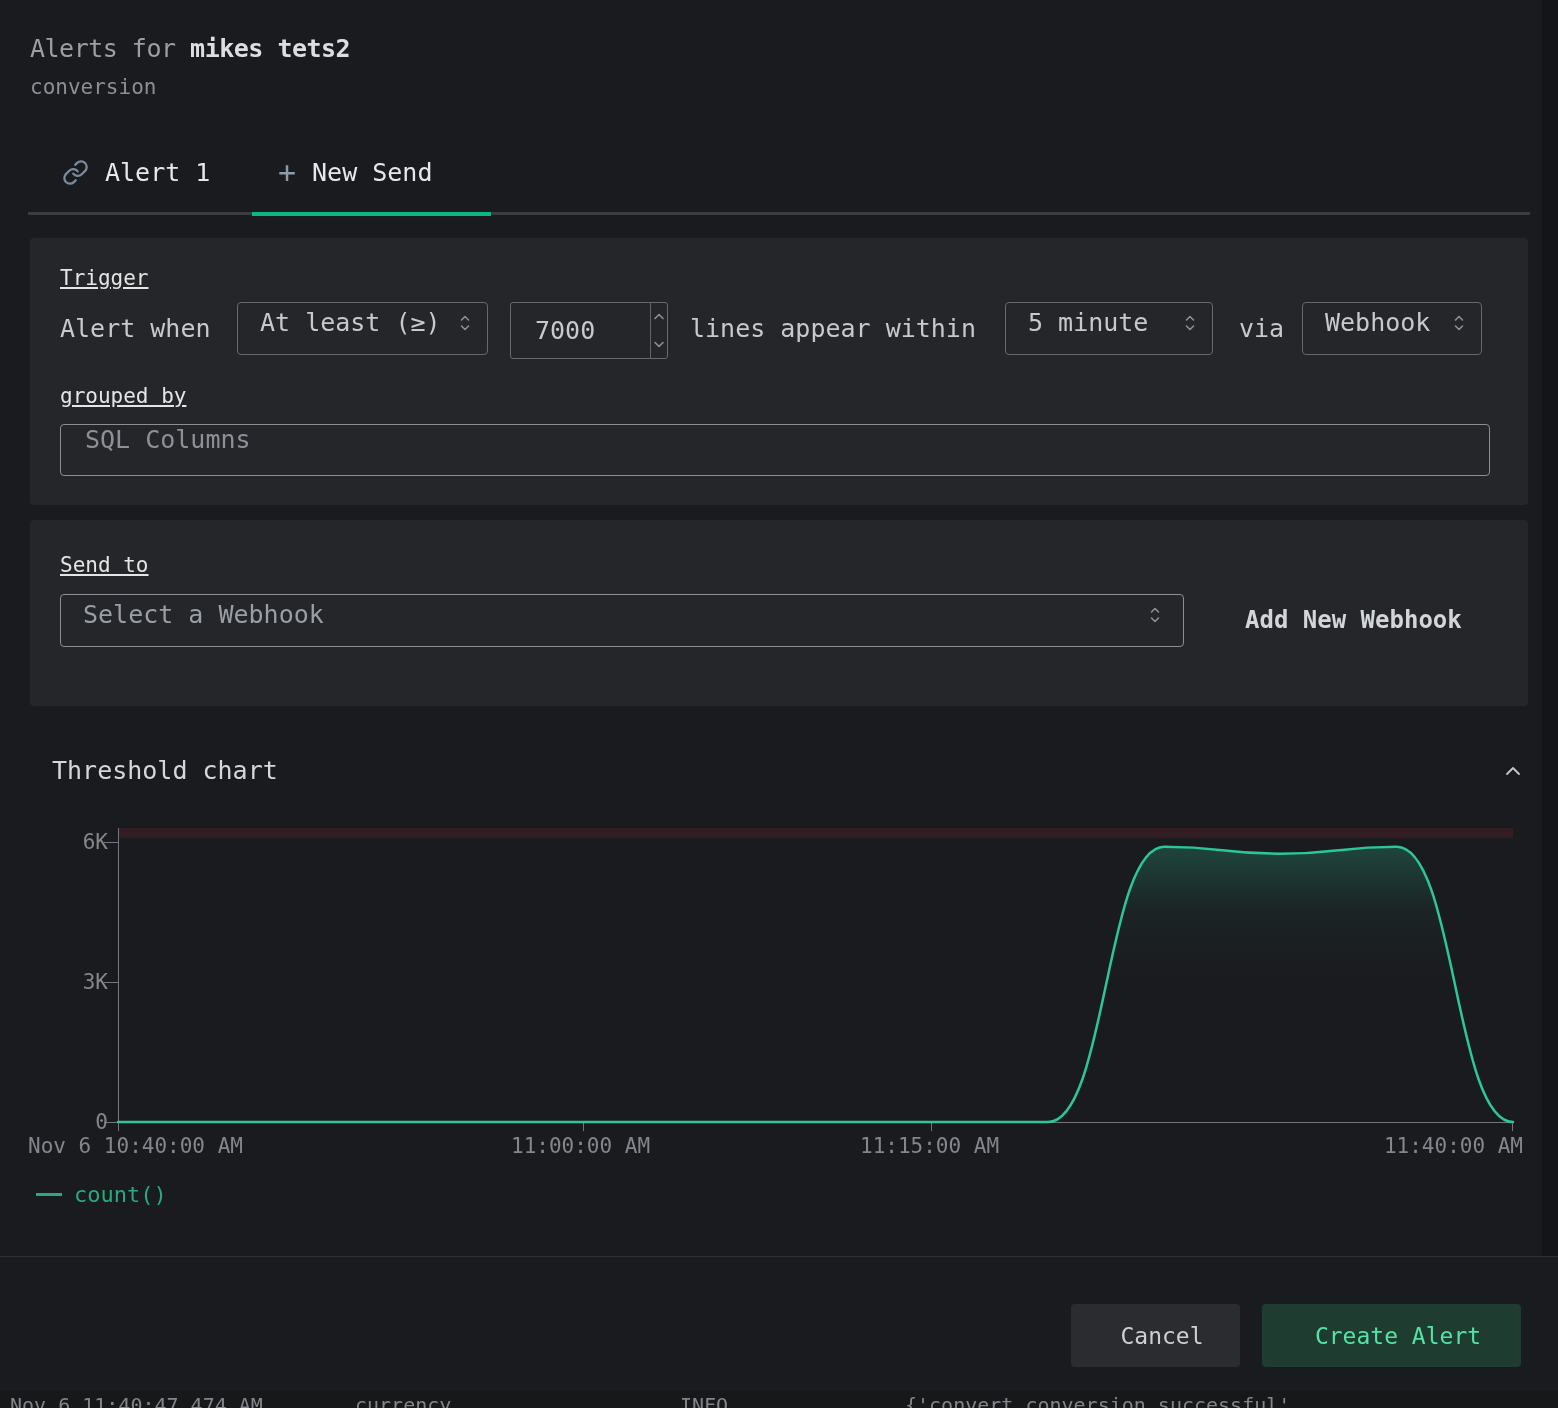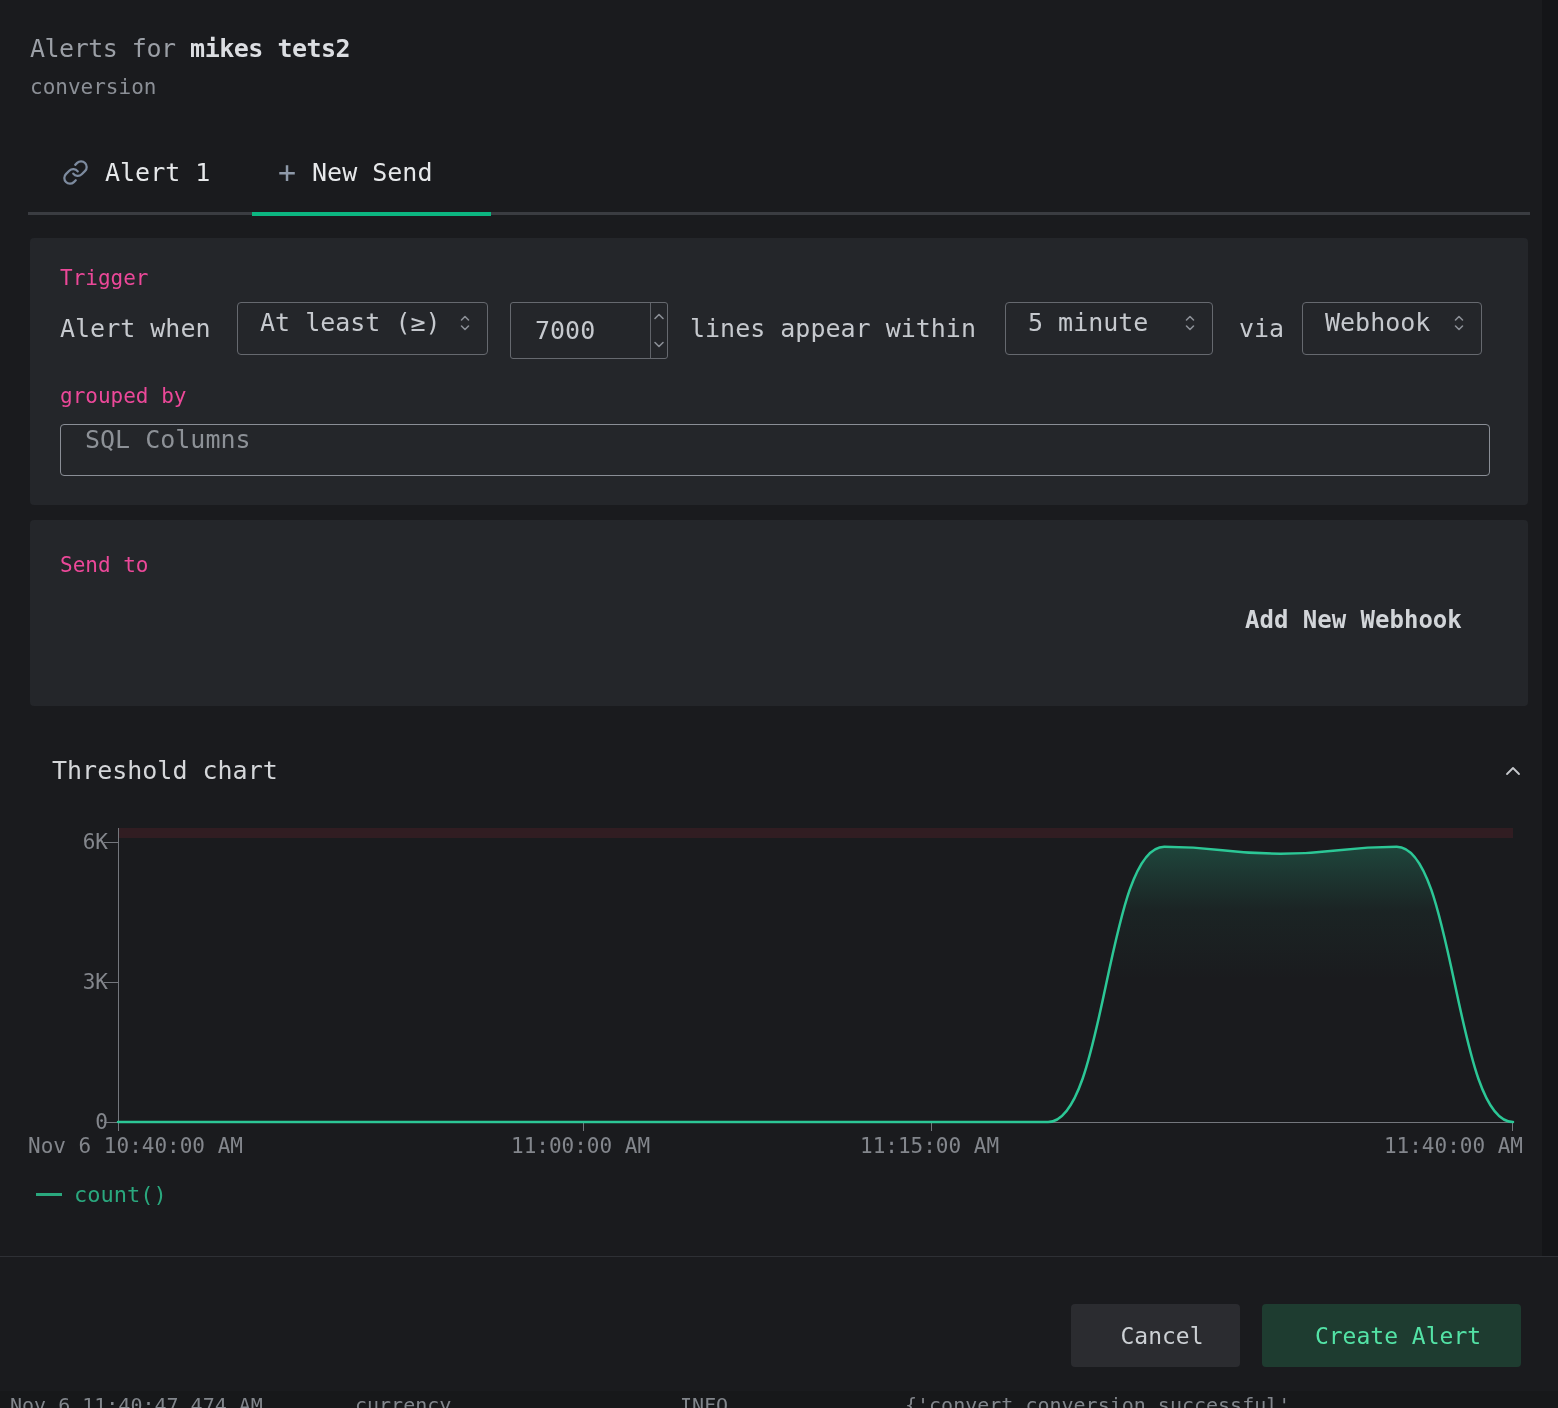--- a/index.html
+++ b/index.html
@@ -17,21 +17,21 @@
   .tab{display:flex;align-items:center;gap:16px;font-size:25px;color:#e6e8ea;cursor:pointer;}
   .tab-1{left:62px;top:158px;}
   .tab-2{left:278px;top:158px;}
   .plus{color:#8e99a9;font-size:30px;line-height:26px;}
   .underline-track{left:28px;top:212px;width:1502px;height:3px;background:#3a3c41;}
   .underline-active{left:252px;top:212px;width:239px;height:4px;background:#0cb681;}
   
   .card{background:#24262a;border-radius:4px;}
   .card-trigger{left:30px;top:238px;width:1498px;height:267px;}
   .card-sendto{left:30px;top:520px;width:1498px;height:186px;}
-  .sec-label{font-size:21px;color:#ec4899;}
+  .sec-label{font-size:21px;color:#e5e5e5;text-decoration:underline;}
   .row-text{font-size:25px;color:#c6c9ce;}
   .select{
     border:1px solid #66696f;border-radius:4px;height:53px;box-sizing:border-box;
     display:flex;align-items:center;justify-content:space-between;
     padding:0 14px 12px 22px;font-size:25px;color:#c6c9ce;cursor:pointer;background:transparent;
   }
   .chev-ud{flex:0 0 auto;margin-left:10px;}
   .numbox{border:1px solid #66696f;border-radius:3px;height:57px;box-sizing:border-box;display:flex;background:transparent;}
   .numbox input{
     width:100%;border:none;outline:none;background:transparent;color:#c6c9ce;
@@ -147,20 +147,29 @@
   </div>
 
   <div class="abs sec-label" style="left:30px;top:146px;">grouped by</div>
   <div class="abs biginput" style="left:30px;top:186px;width:1430px;">
     <input placeholder="SQL Columns" style="">
   </div>
 </div>
 
 <div class="abs card card-sendto">
   <div class="abs sec-label" style="left:30px;top:33px;">Send to</div>
+  <div class="abs select webhook-select" style="left:30px;top:74px;width:1124px;padding-right:20px;">
+    <span>Select a Webhook</span>
+    <span class="chev-ud">
+      <svg width="16" height="18" viewBox="0 0 16 18" fill="none" stroke="#8b8f96" stroke-width="1.6" stroke-linecap="round" stroke-linejoin="round">
+        <path d="M4.5 6 8 2.5 11.5 6"></path>
+          <path d="M4.5 12 8 15.5 11.5 12"></path>
+      </svg>
+    </span>
+  </div>
   <div class="abs addwh" style="left:1215px;top:86px;">Add New Webhook</div>
 </div>
 
 <div class="abs chart-title">Threshold chart</div>
 <div class="abs collapse-btn">
   <span>
     <svg width="22" height="20" viewBox="0 0 22 20" fill="none" stroke="#c6c8cc" stroke-width="1.8" stroke-linecap="round" stroke-linejoin="round">
         <path d="M5 13 11 7 17 13"></path>
       </svg>
   </span>

